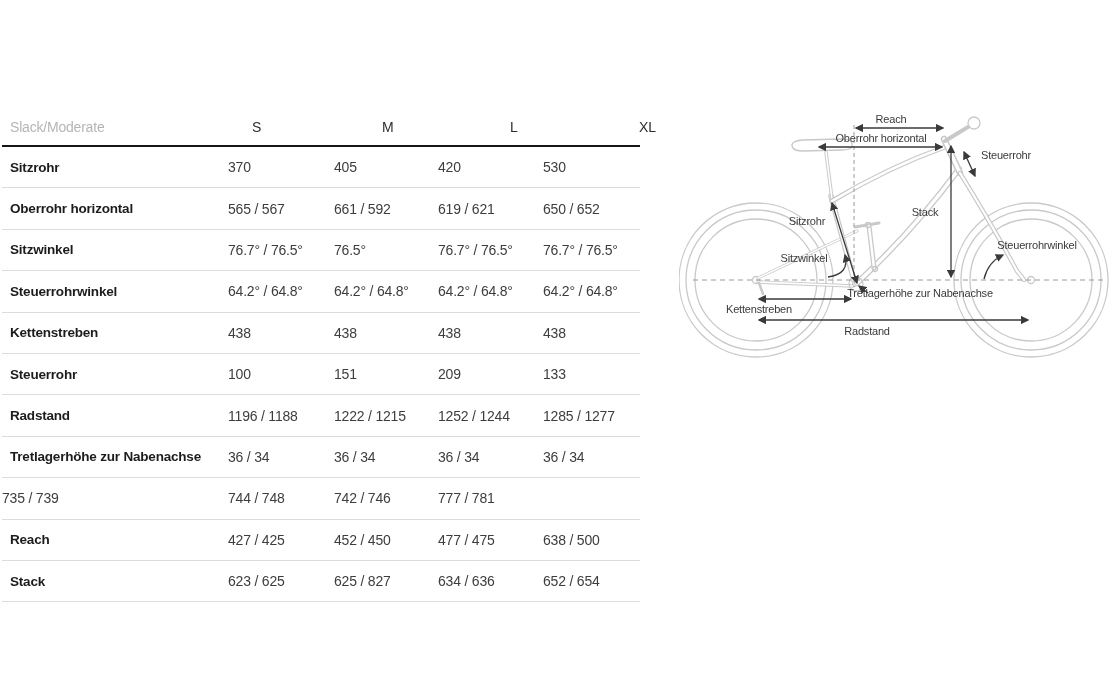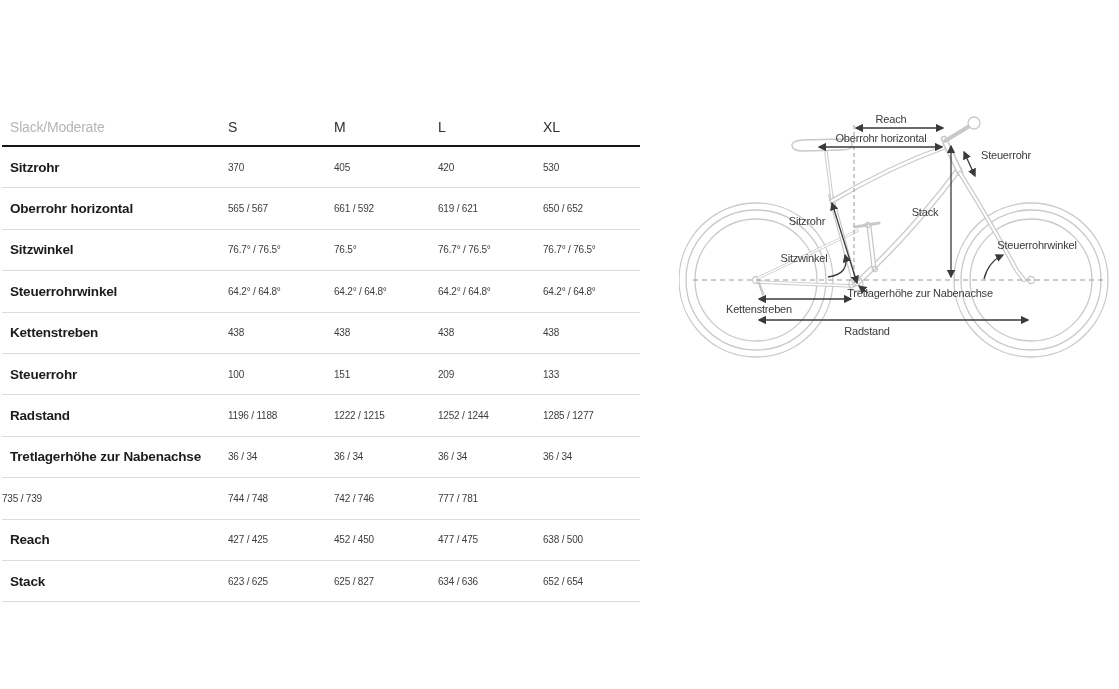--- a/index.html
+++ b/index.html
@@ -16,22 +16,23 @@
     align-items:center;
     height:40.4px;
     border-bottom:1px solid #dcdcdc;
   }
   .g-header{
     display:grid;
     grid-template-columns:226px 106px 104px 105px 1fr;
     align-items:center;
     height:37px;
     border-bottom:2px solid #161616;
+    gap:24px;
   }
-  .cell{font-size:10px;color:#3d3d3d;letter-spacing:-0.2px;white-space:nowrap;}
+  .cell{font-size:14px;color:#3d3d3d;letter-spacing:-0.2px;white-space:nowrap;}
   .cell.label{font-weight:bold;font-size:13.5px;color:#1c1c1c;padding-left:8px;}
   .g-header .title{font-size:14px;color:#b5b5b5;font-weight:normal;padding-left:8px;}
   .g-header .col{font-size:14px;color:#2e2e2e;}
   
   .bike{position:absolute;left:679px;top:95px;width:440px;height:300px;}
   .frame{stroke:#c9c9c9;fill:none;stroke-linecap:round;stroke-linejoin:round;}
   .frame-in{stroke:#ffffff;fill:none;stroke-linecap:round;stroke-linejoin:round;}
   .wheel{stroke:#c9c9c9;fill:none;stroke-width:1.3;}
   .ann{stroke:#3a3a3a;fill:none;stroke-width:1.3;}
   .dash{stroke:#9a9a9a;fill:none;stroke-width:1;}

